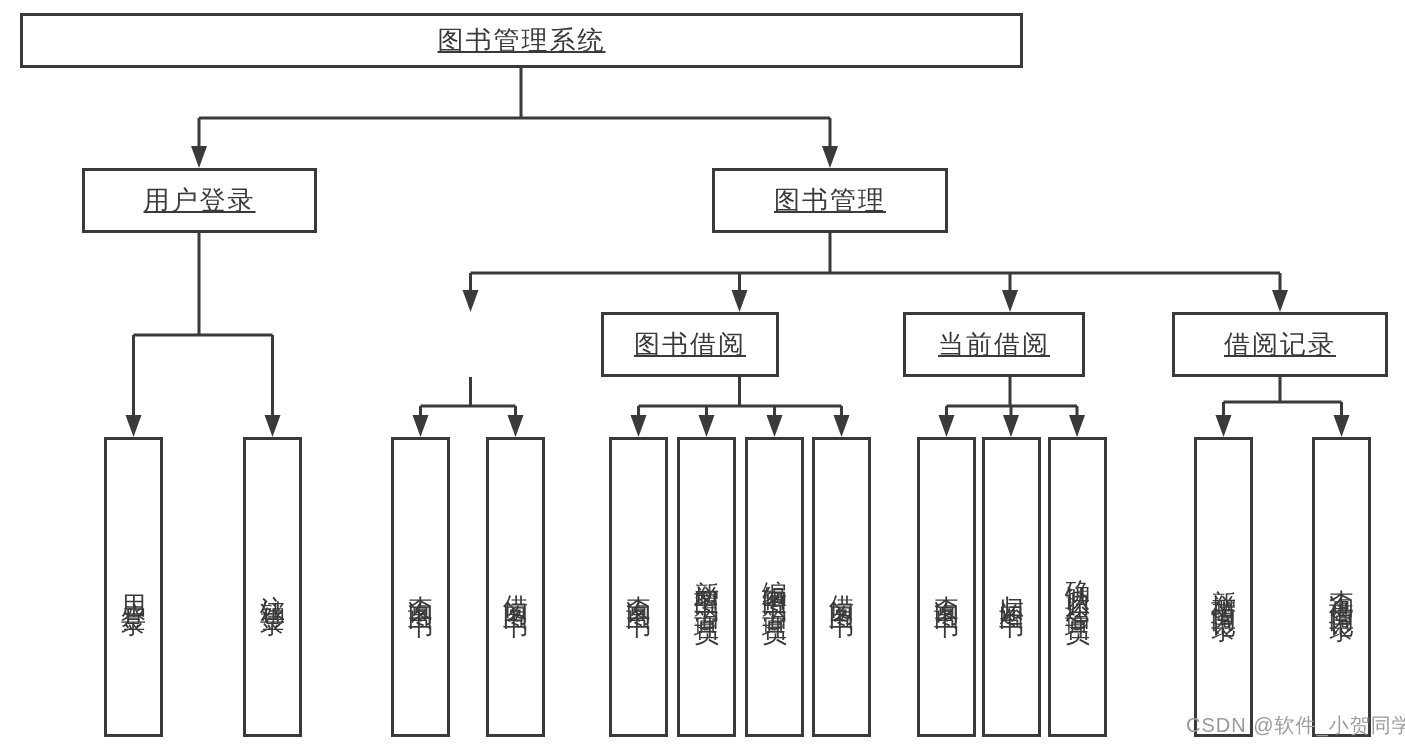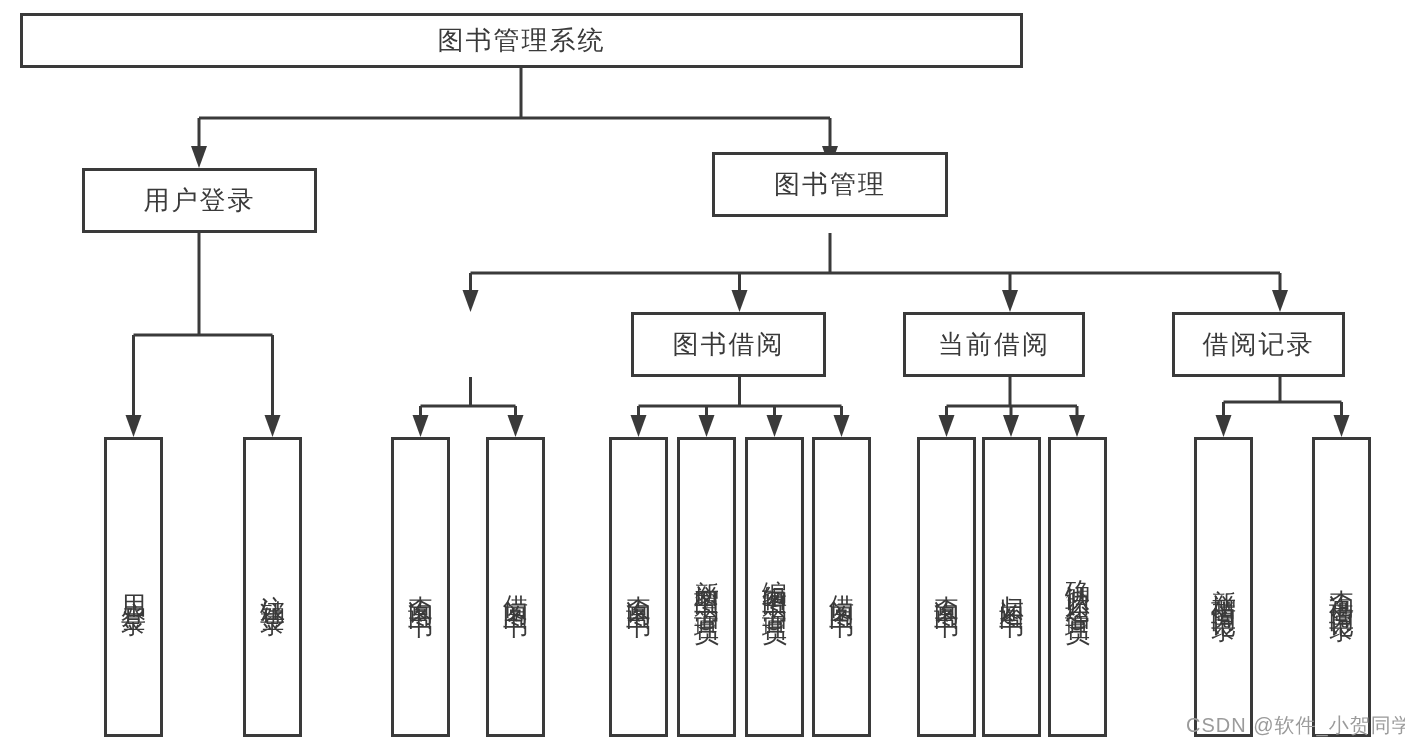--- a/index.html
+++ b/index.html
@@ -24,20 +24,21 @@
     background: #ffffff;
     display: flex;
     align-items: center;
     justify-content: center;
     color: #3a3a3a;
   }
   .hlbl {
     font-size: 26px;
     letter-spacing: 2px;
     white-space: nowrap;
+    text-decoration: underline;
   }
   .vlbl {
     writing-mode: vertical-rl;
     text-orientation: mixed;
     font-size: 25px;
     letter-spacing: 6px;
     line-height: 1;
     white-space: nowrap;
   }
   .watermark {
@@ -98,31 +99,31 @@
     </g>
   </svg>
 
   <div class="box" style="left:20px;top:13px;width:1003px;height:55px">
     <span class="hlbl">图书管理系统</span>
   </div>
 
   <div class="box" style="left:82px;top:168px;width:235px;height:65px">
     <span class="hlbl">用户登录</span>
   </div>
-  <div class="box" style="left:712px;top:152px;width:236px;height:65px">
+  <div class="box" style="left:712px;top:168px;width:236px;height:65px">
     <span class="hlbl">图书管理</span>
   </div>
 
-  <div class="box" style="left:631px;top:312px;width:195px;height:65px">
+  <div class="box" style="left:601px;top:312px;width:178px;height:65px">
     <span class="hlbl">图书借阅</span>
   </div>
   <div class="box" style="left:903px;top:312px;width:182px;height:65px">
     <span class="hlbl">当前借阅</span>
   </div>
-  <div class="box" style="left:1172px;top:312px;width:173px;height:65px">
+  <div class="box" style="left:1172px;top:312px;width:216px;height:65px">
     <span class="hlbl">借阅记录</span>
   </div>
 
   <div class="box" style="left:104px;top:437px;width:59px;height:300px">
     <span class="vlbl">用户登录</span>
   </div>
   <div class="box" style="left:243px;top:437px;width:59px;height:300px">
     <span class="vlbl">注销登录</span>
   </div>
 

